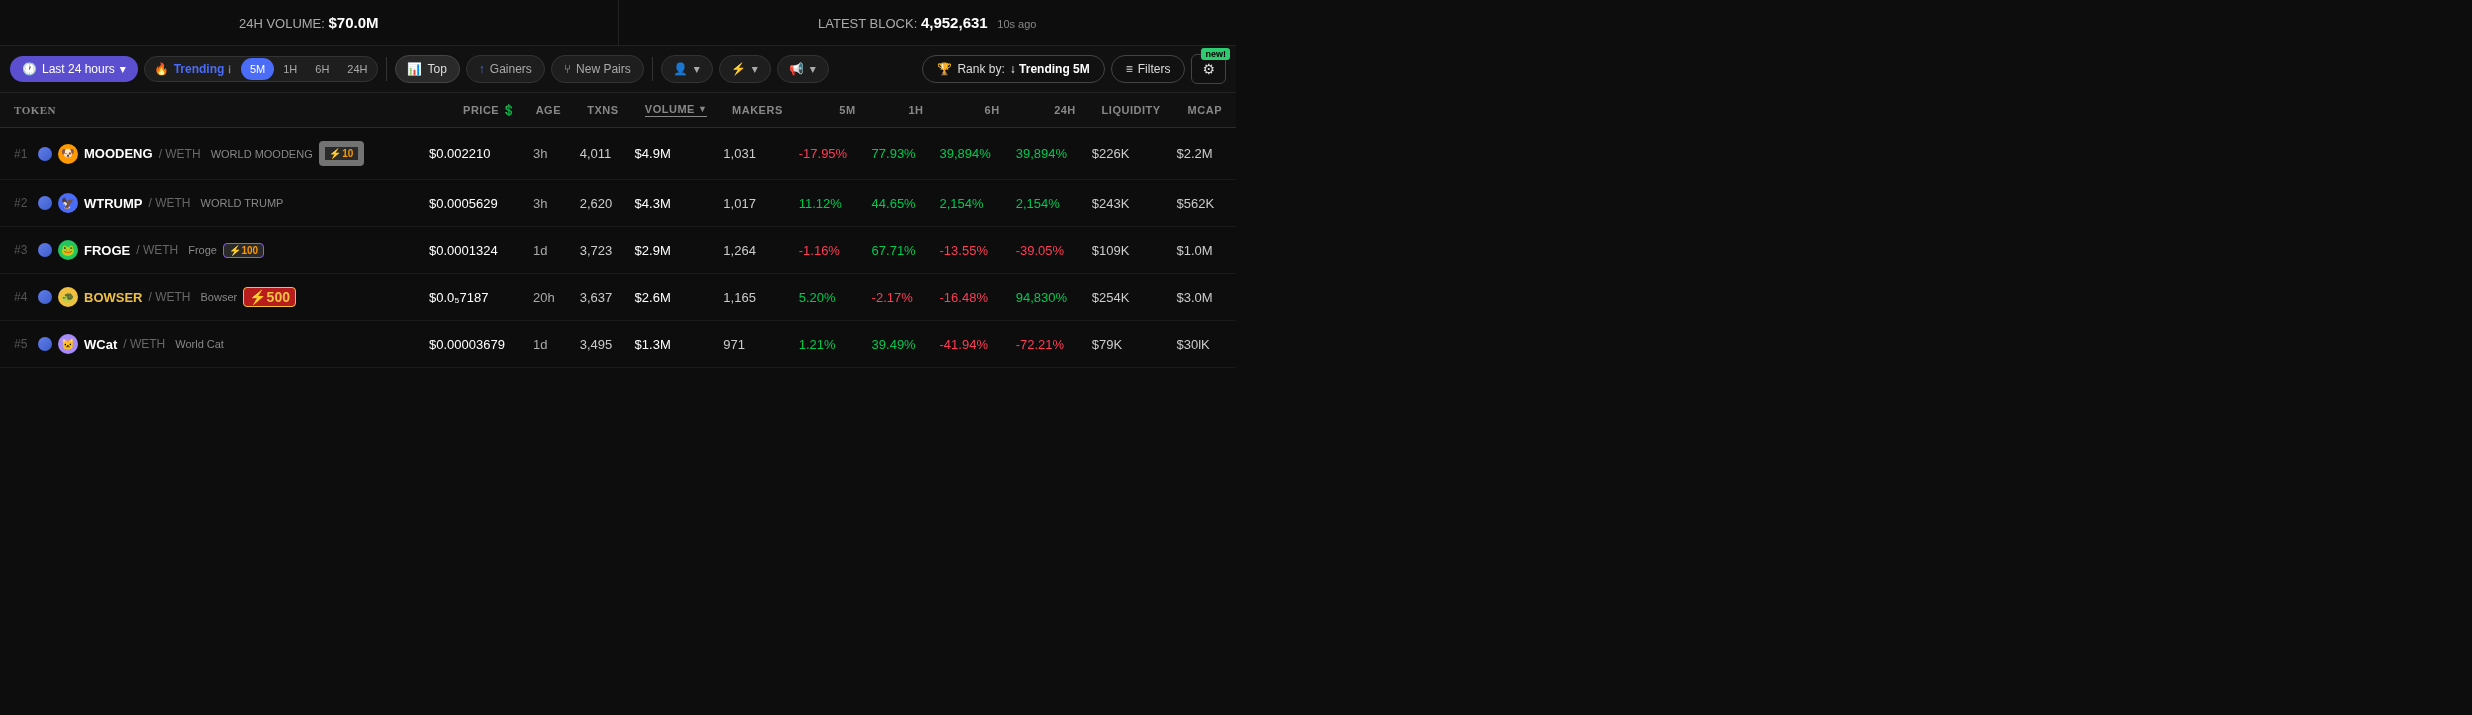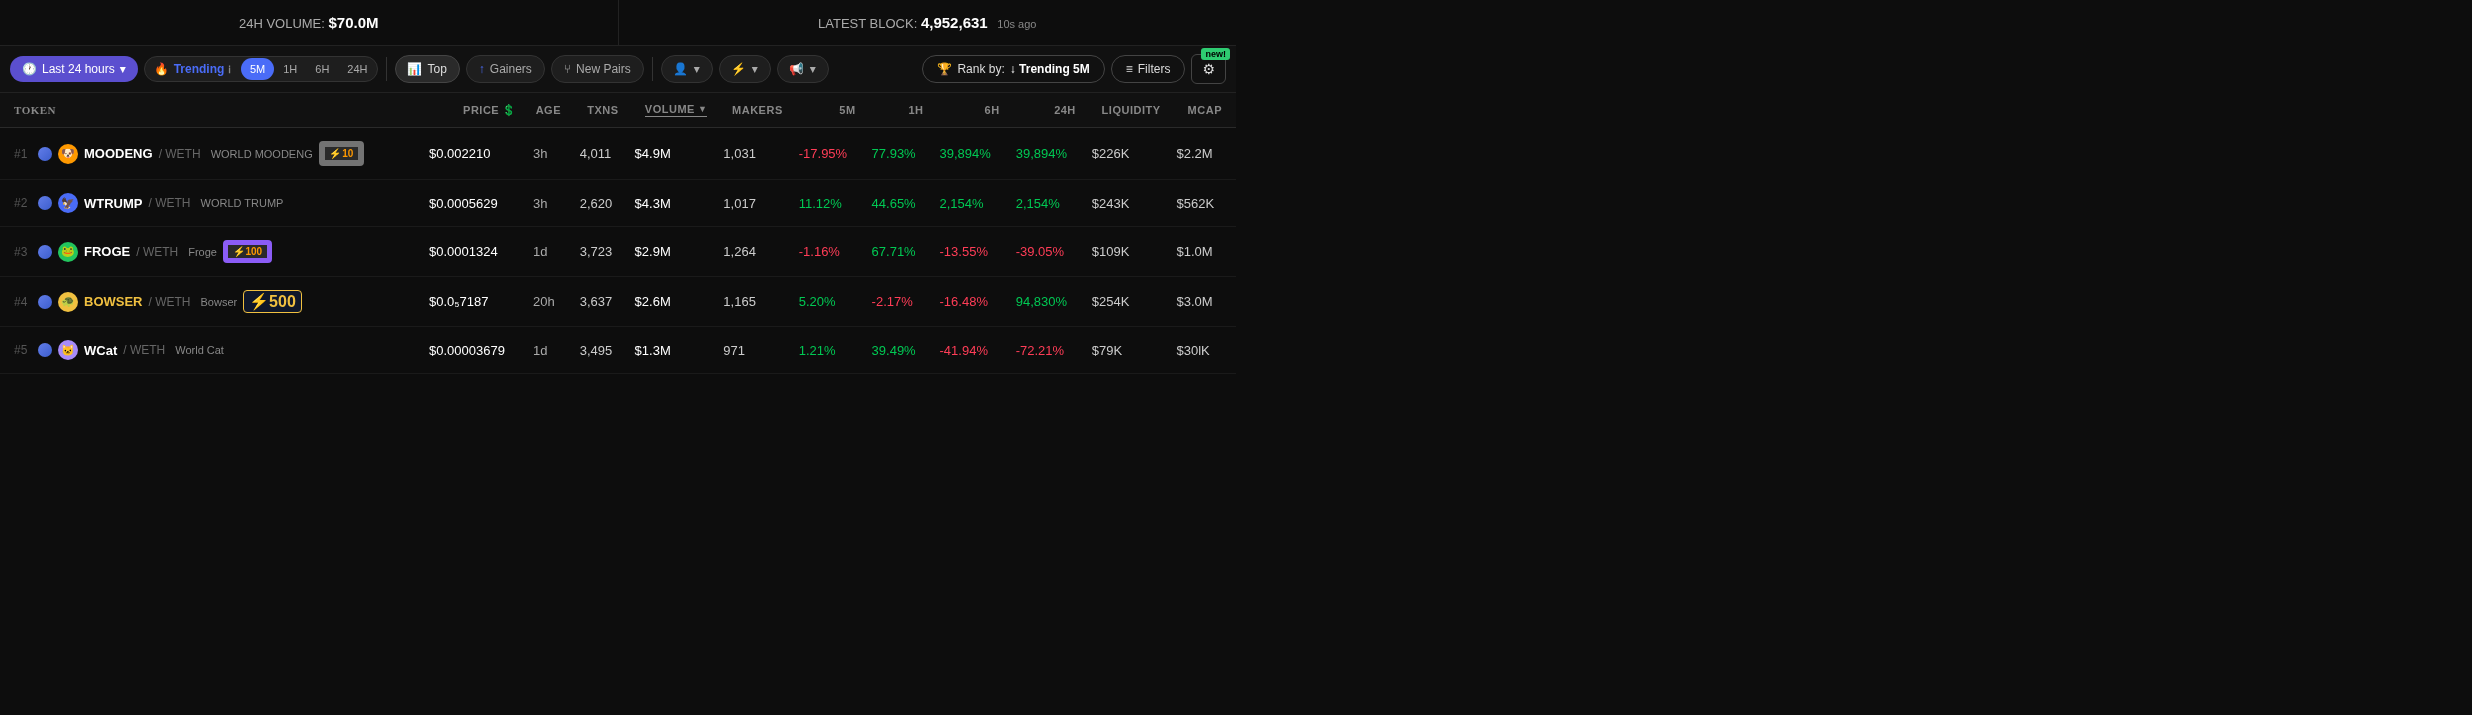--- a/index.html
+++ b/index.html
@@ -353,21 +353,21 @@
   </tr>
         <tr>
     <td style="padding-left:14px;">
       <div class="token-cell">
         <span class="rank-num">#3</span>
         <span style="width:14px;height:14px;border-radius:50%;background:linear-gradient(135deg,#627eea,#3c5dcc);display:inline-block;flex-shrink:0;"></span>
         <span style="width:20px;height:20px;border-radius:50%;background:#22c55e;display:inline-flex;align-items:center;justify-content:center;font-size:11px;flex-shrink:0;">🐸</span>
         <span style="font-weight:700;color:#fff;font-size:13px;">FROGE</span>
         <span style="color:#666;font-size:12px;"> / WETH</span>
         <span style="font-size:11px;margin-left:4px;color:#888;display:flex;align-items:center;gap:3px;">Froge</span>
-        <span style="background:#2a2a2a;color:#ff9900;font-size:10px;font-weight:700;padding:1px 5px;border-radius:4px;border:5px solid #8b5cf6;">⚡100</span>
+        <span style="background:#2a2a2a;color:#ff9900;font-size:10px;font-weight:700;padding:1px 5px;border-radius:4px;border:1px solid #8b5cf6;">⚡100</span>
       </div>
     </td>
     <td class="right price-cell">$0.0001324</td>
     <td class="center age-cell">1d</td>
     <td class="right txns-cell">3,723</td>
     <td class="right volume-cell">$2.9M</td>
     <td class="right makers-cell">1,264</td>
     <td class="right red">-1.16%</td>
     <td class="right green">67.71%</td>
     <td class="right red">-13.55%</td>
@@ -377,21 +377,21 @@
   </tr>
         <tr>
     <td style="padding-left:14px;">
       <div class="token-cell">
         <span class="rank-num">#4</span>
         <span style="width:14px;height:14px;border-radius:50%;background:linear-gradient(135deg,#627eea,#3c5dcc);display:inline-block;flex-shrink:0;"></span>
         <span style="width:20px;height:20px;border-radius:50%;background:#f0c040;display:inline-flex;align-items:center;justify-content:center;font-size:11px;flex-shrink:0;">🐢</span>
         <span style="font-weight:700;color:#f0c040;font-size:13px;">BOWSER</span>
         <span style="color:#666;font-size:12px;"> / WETH</span>
         <span style="font-size:11px;margin-left:4px;color:#888;display:flex;align-items:center;gap:3px;">Bowser</span>
-        <span style="background:#0f172a;color:#f0c040;font-size:16px;font-weight:700;padding:1px 5px;border-radius:4px;border:1px solid #f0c040;">⚡500</span>
+        <span style="background:#b91c1c;color:#f0c040;font-size:14px;font-weight:700;padding:1px 5px;border-radius:4px;border:1px solid #f0c040;">⚡500</span>
       </div>
     </td>
     <td class="right price-cell">$0.0₅7187</td>
     <td class="center age-cell">20h</td>
     <td class="right txns-cell">3,637</td>
     <td class="right volume-cell">$2.6M</td>
     <td class="right makers-cell">1,165</td>
     <td class="right green">5.20%</td>
     <td class="right red">-2.17%</td>
     <td class="right red">-16.48%</td>

